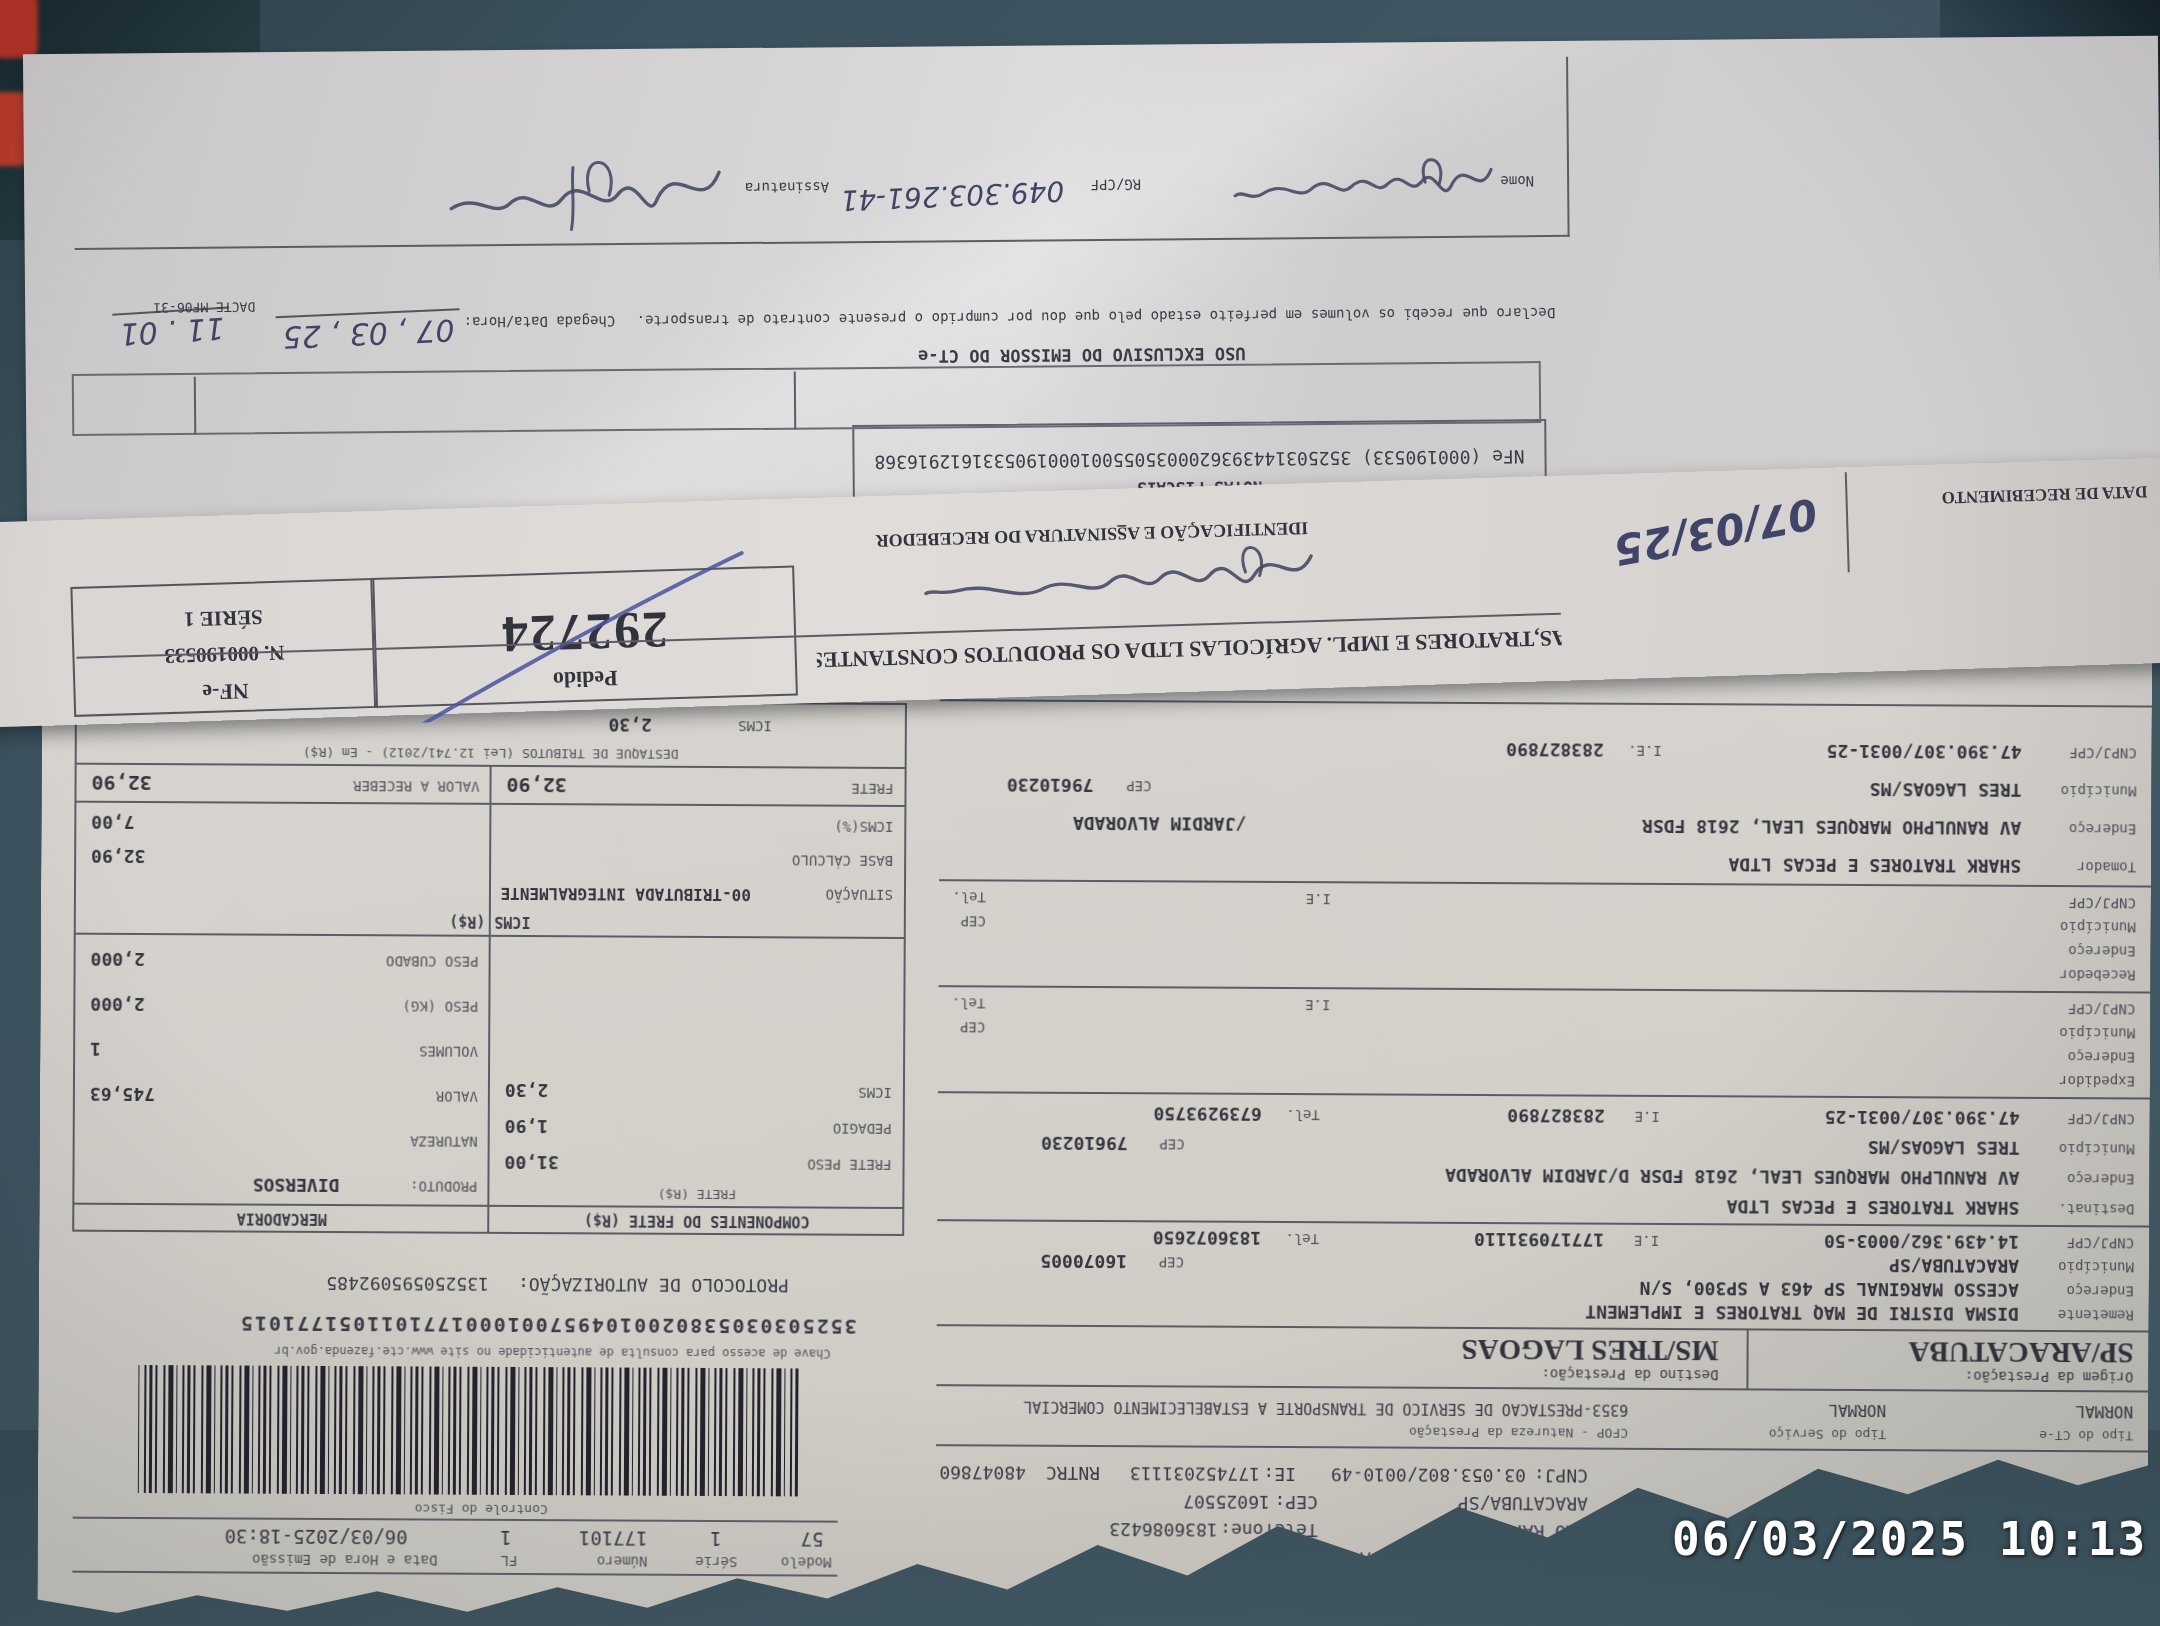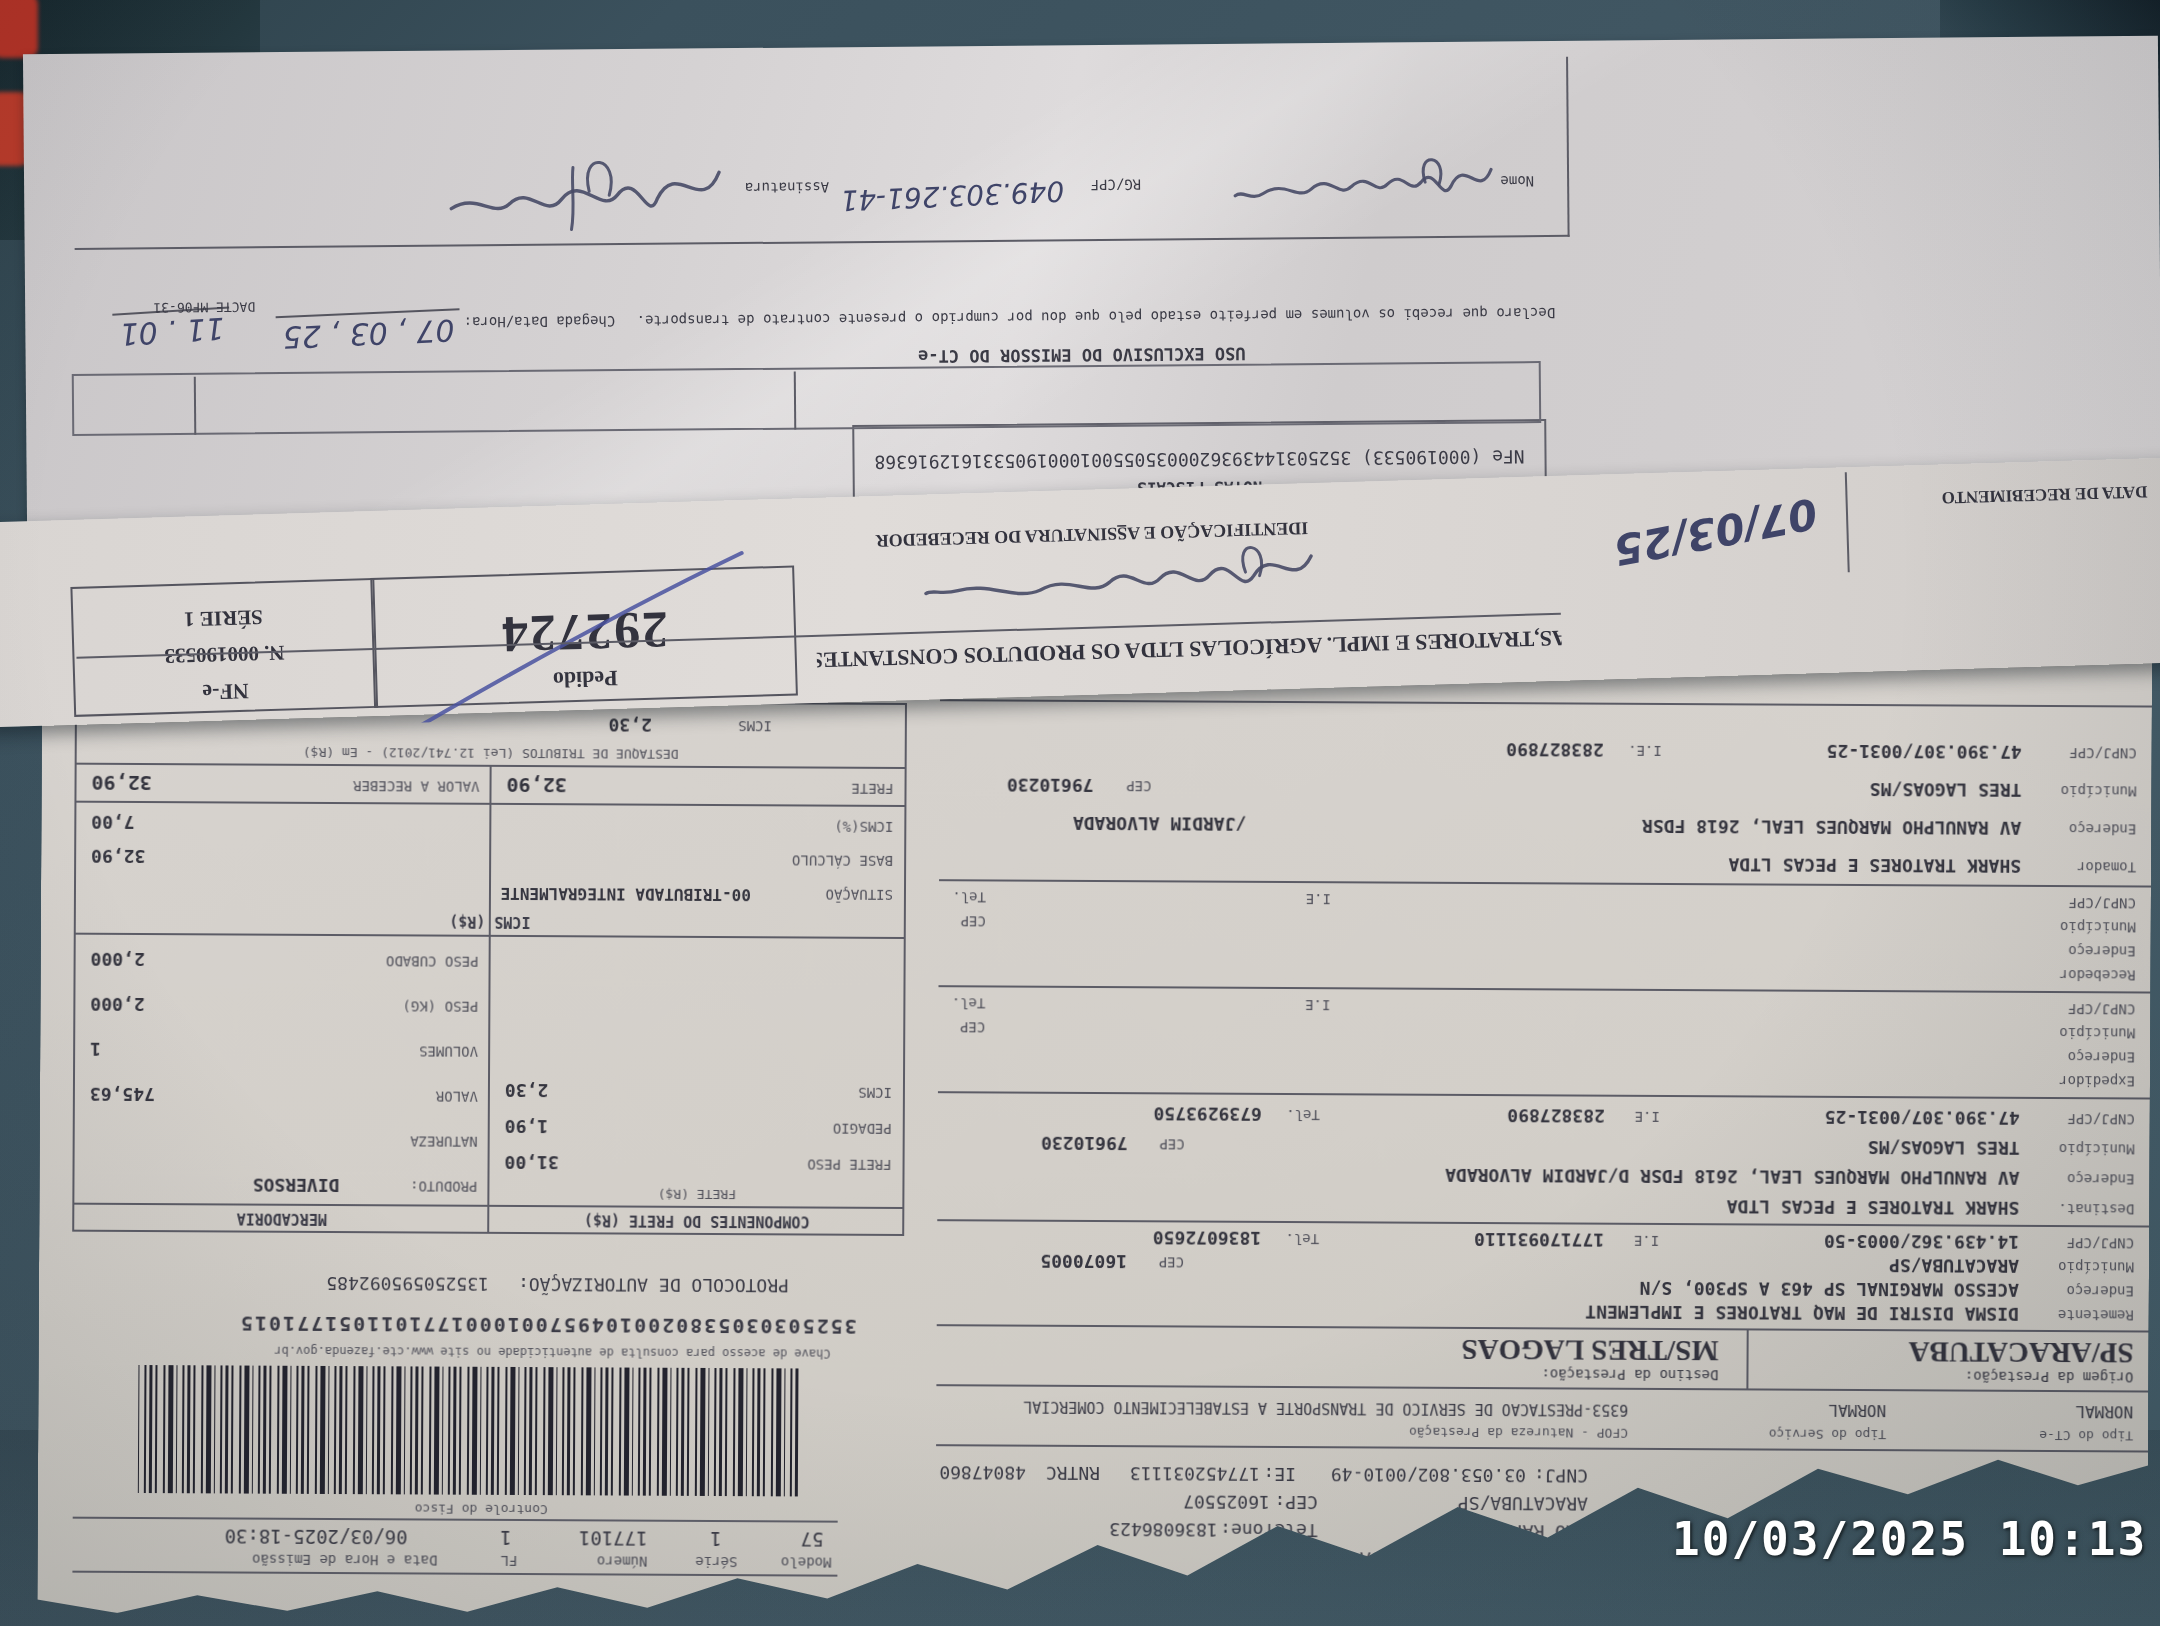--- a/index.html
+++ b/index.html
@@ -282,13 +282,13 @@
       <path d="M8,44 C26,10 46,56 66,26 C80,6 90,50 110,28 C126,10 140,46 160,26 C176,10 190,42 210,24 C230,8 250,34 280,18 C305,8 330,28 362,20 C378,16 388,22 394,18" fill="none" stroke="#474a66" stroke-width="3.4" stroke-linecap="round" opacity=".9"></path>
       <path d="M60,26 C48,60 86,66 74,30" fill="none" stroke="#474a66" stroke-width="3" stroke-linecap="round" opacity=".9"></path>
     </svg>
   </div>
 </div>
 
 <div class="a noevents" style="left:0;top:0;width:2160px;height:1626px;
      background:radial-gradient(ellipse at 45% 35%, rgba(255,255,255,0) 55%, rgba(20,30,36,.18) 100%);"></div>
 
 <div class="a mono" style="left:1672px;top:1512px;font-size:46px;font-weight:700;color:#ffffff;letter-spacing:2px;
-     text-shadow:0 0 6px rgba(0,0,0,.55), 2px 2px 2px rgba(0,0,0,.35);">10/03/2025  10:13</div>
+     text-shadow:0 0 6px rgba(0,0,0,.55), 2px 2px 2px rgba(0,0,0,.35);">06/03/2025  10:13</div>
 
 </body></html>

